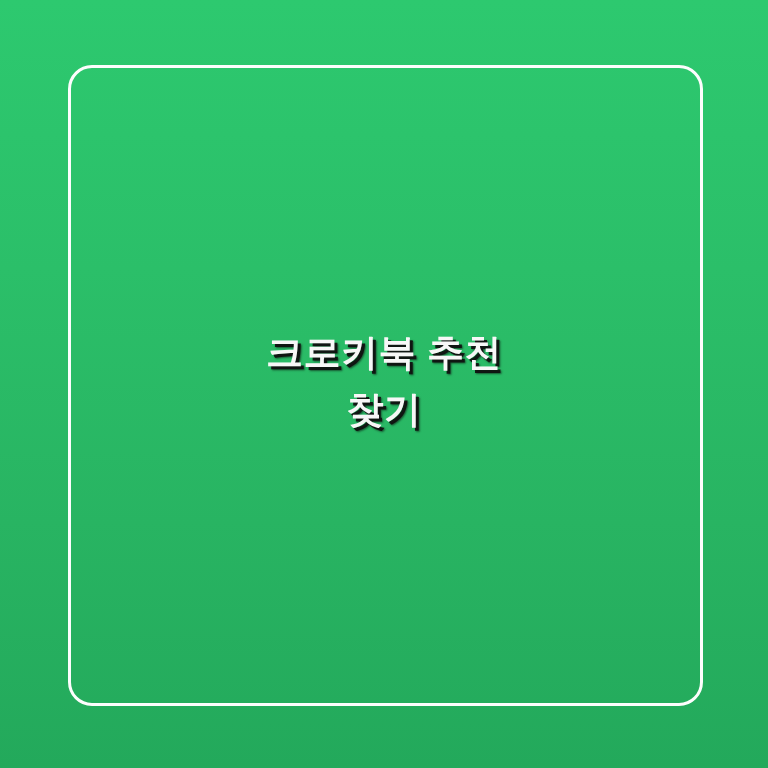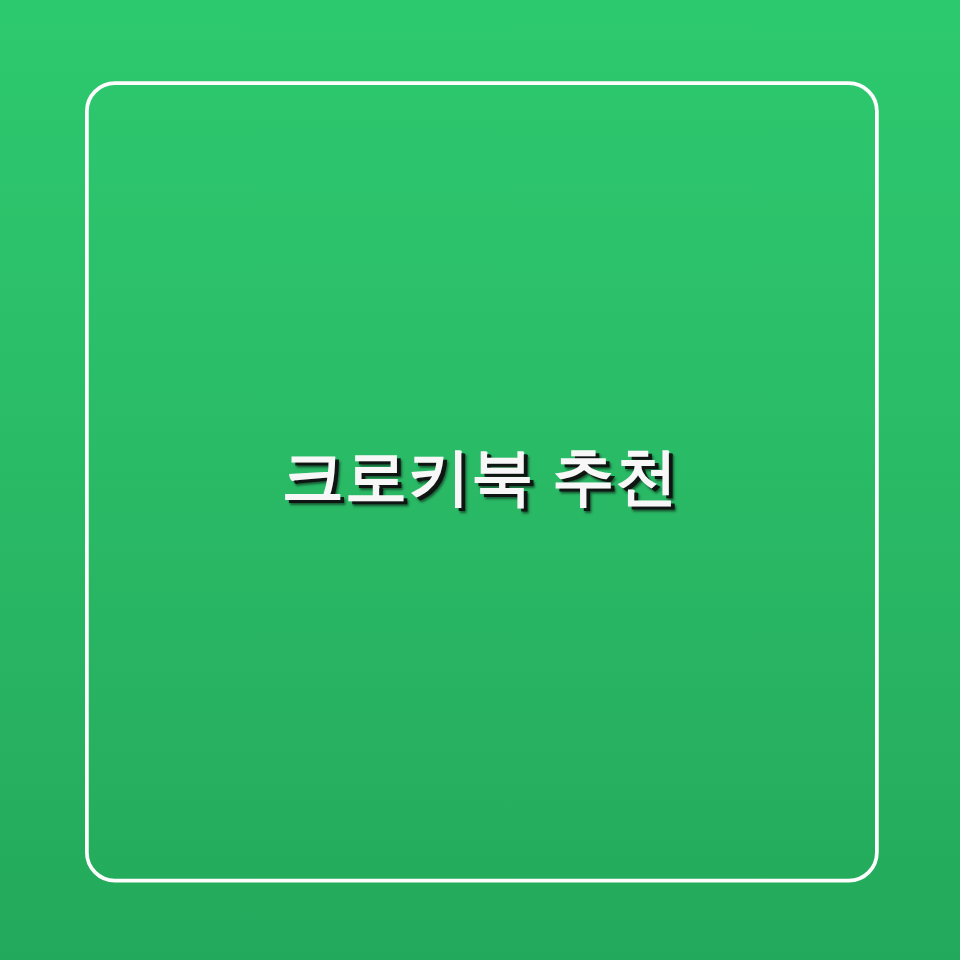--- a/index.html
+++ b/index.html
@@ -46,35 +46,36 @@
     flex-direction: column;
     align-items: center;
     justify-content: center;
     padding-bottom: 6px;
     box-sizing: border-box;
   }
 
   .headline-line {
     display: block;
     color: #f7f7f7;
-    font-size: 50px;
+    font-size: 37px;
     line-height: 57px;
     font-weight: 700;
     letter-spacing: 0.5px;
     white-space: nowrap;
     text-align: center;
     text-shadow:
        3px 3px 0 rgba(15,15,15,0.92),
        4px 4px 2px rgba(10,10,10,0.55);
   }
 </style>
 </head>
 <body>
 
 <div id="poster">
 
   <div id="frame"></div>
 
   <div id="headline">
     <span class="headline-line">크로키북 추천</span>
+    <span class="headline-line">찾기</span>
   </div>
 
 </div>
 
 </body></html>

